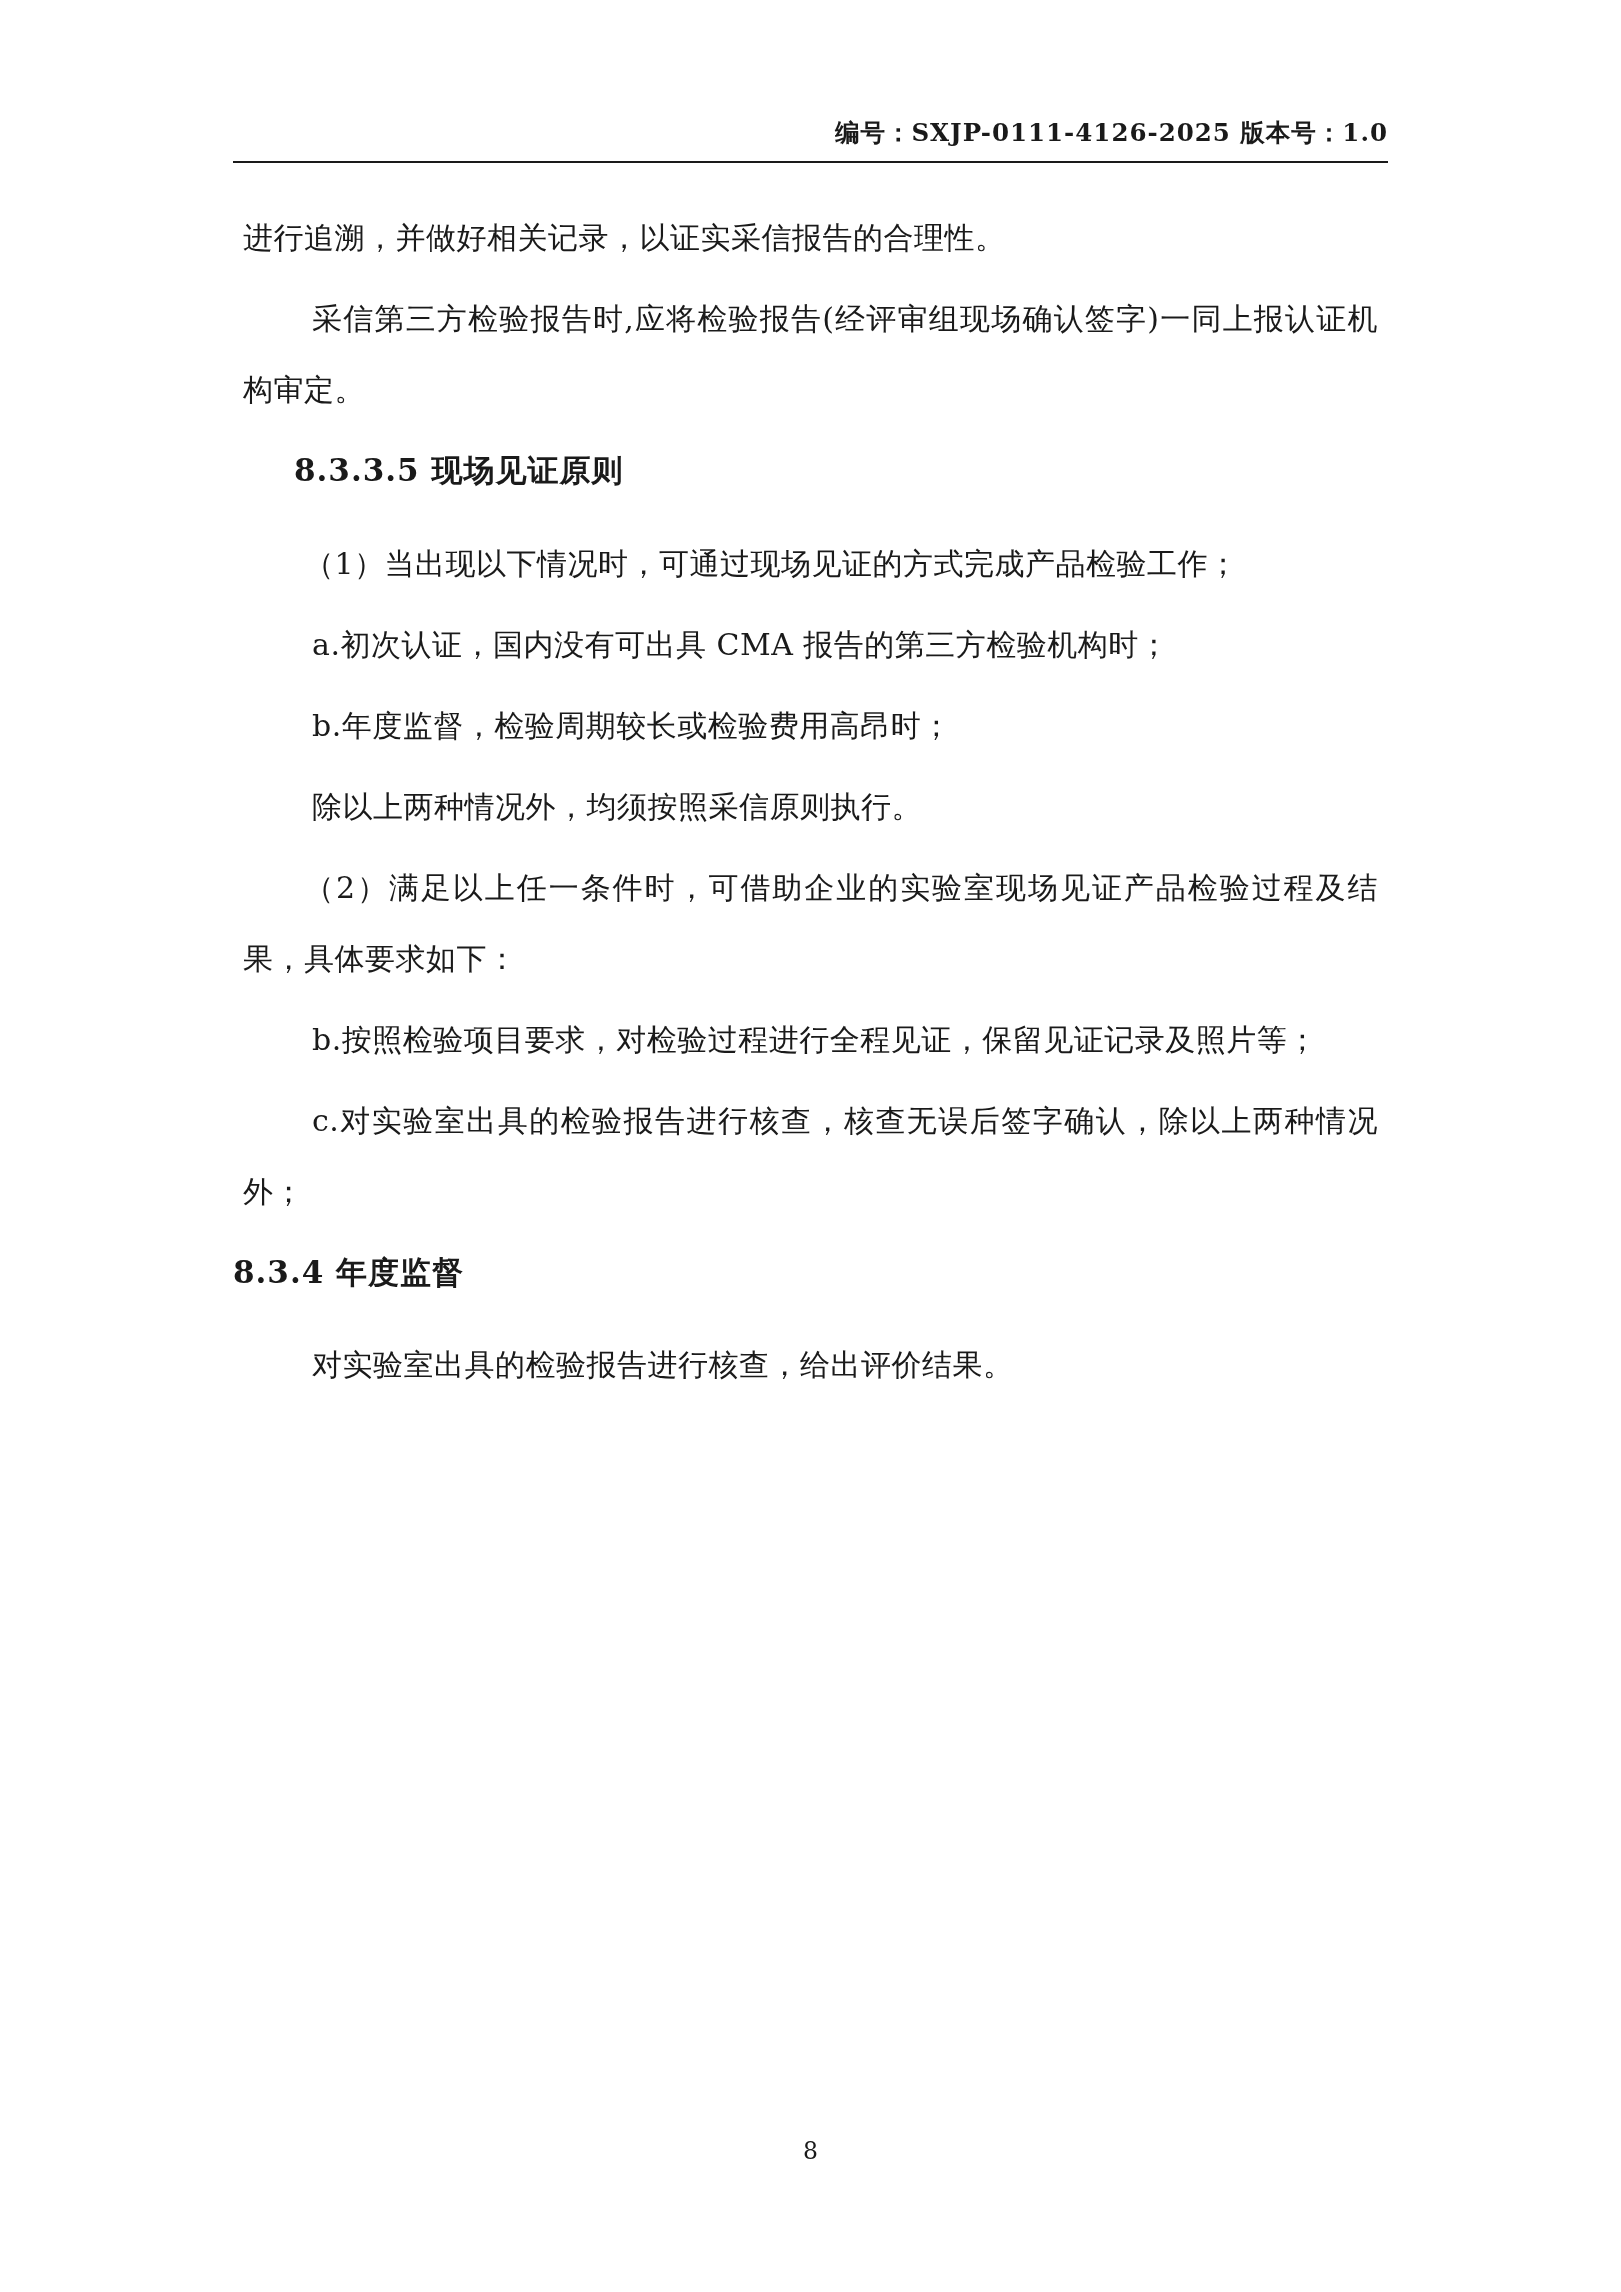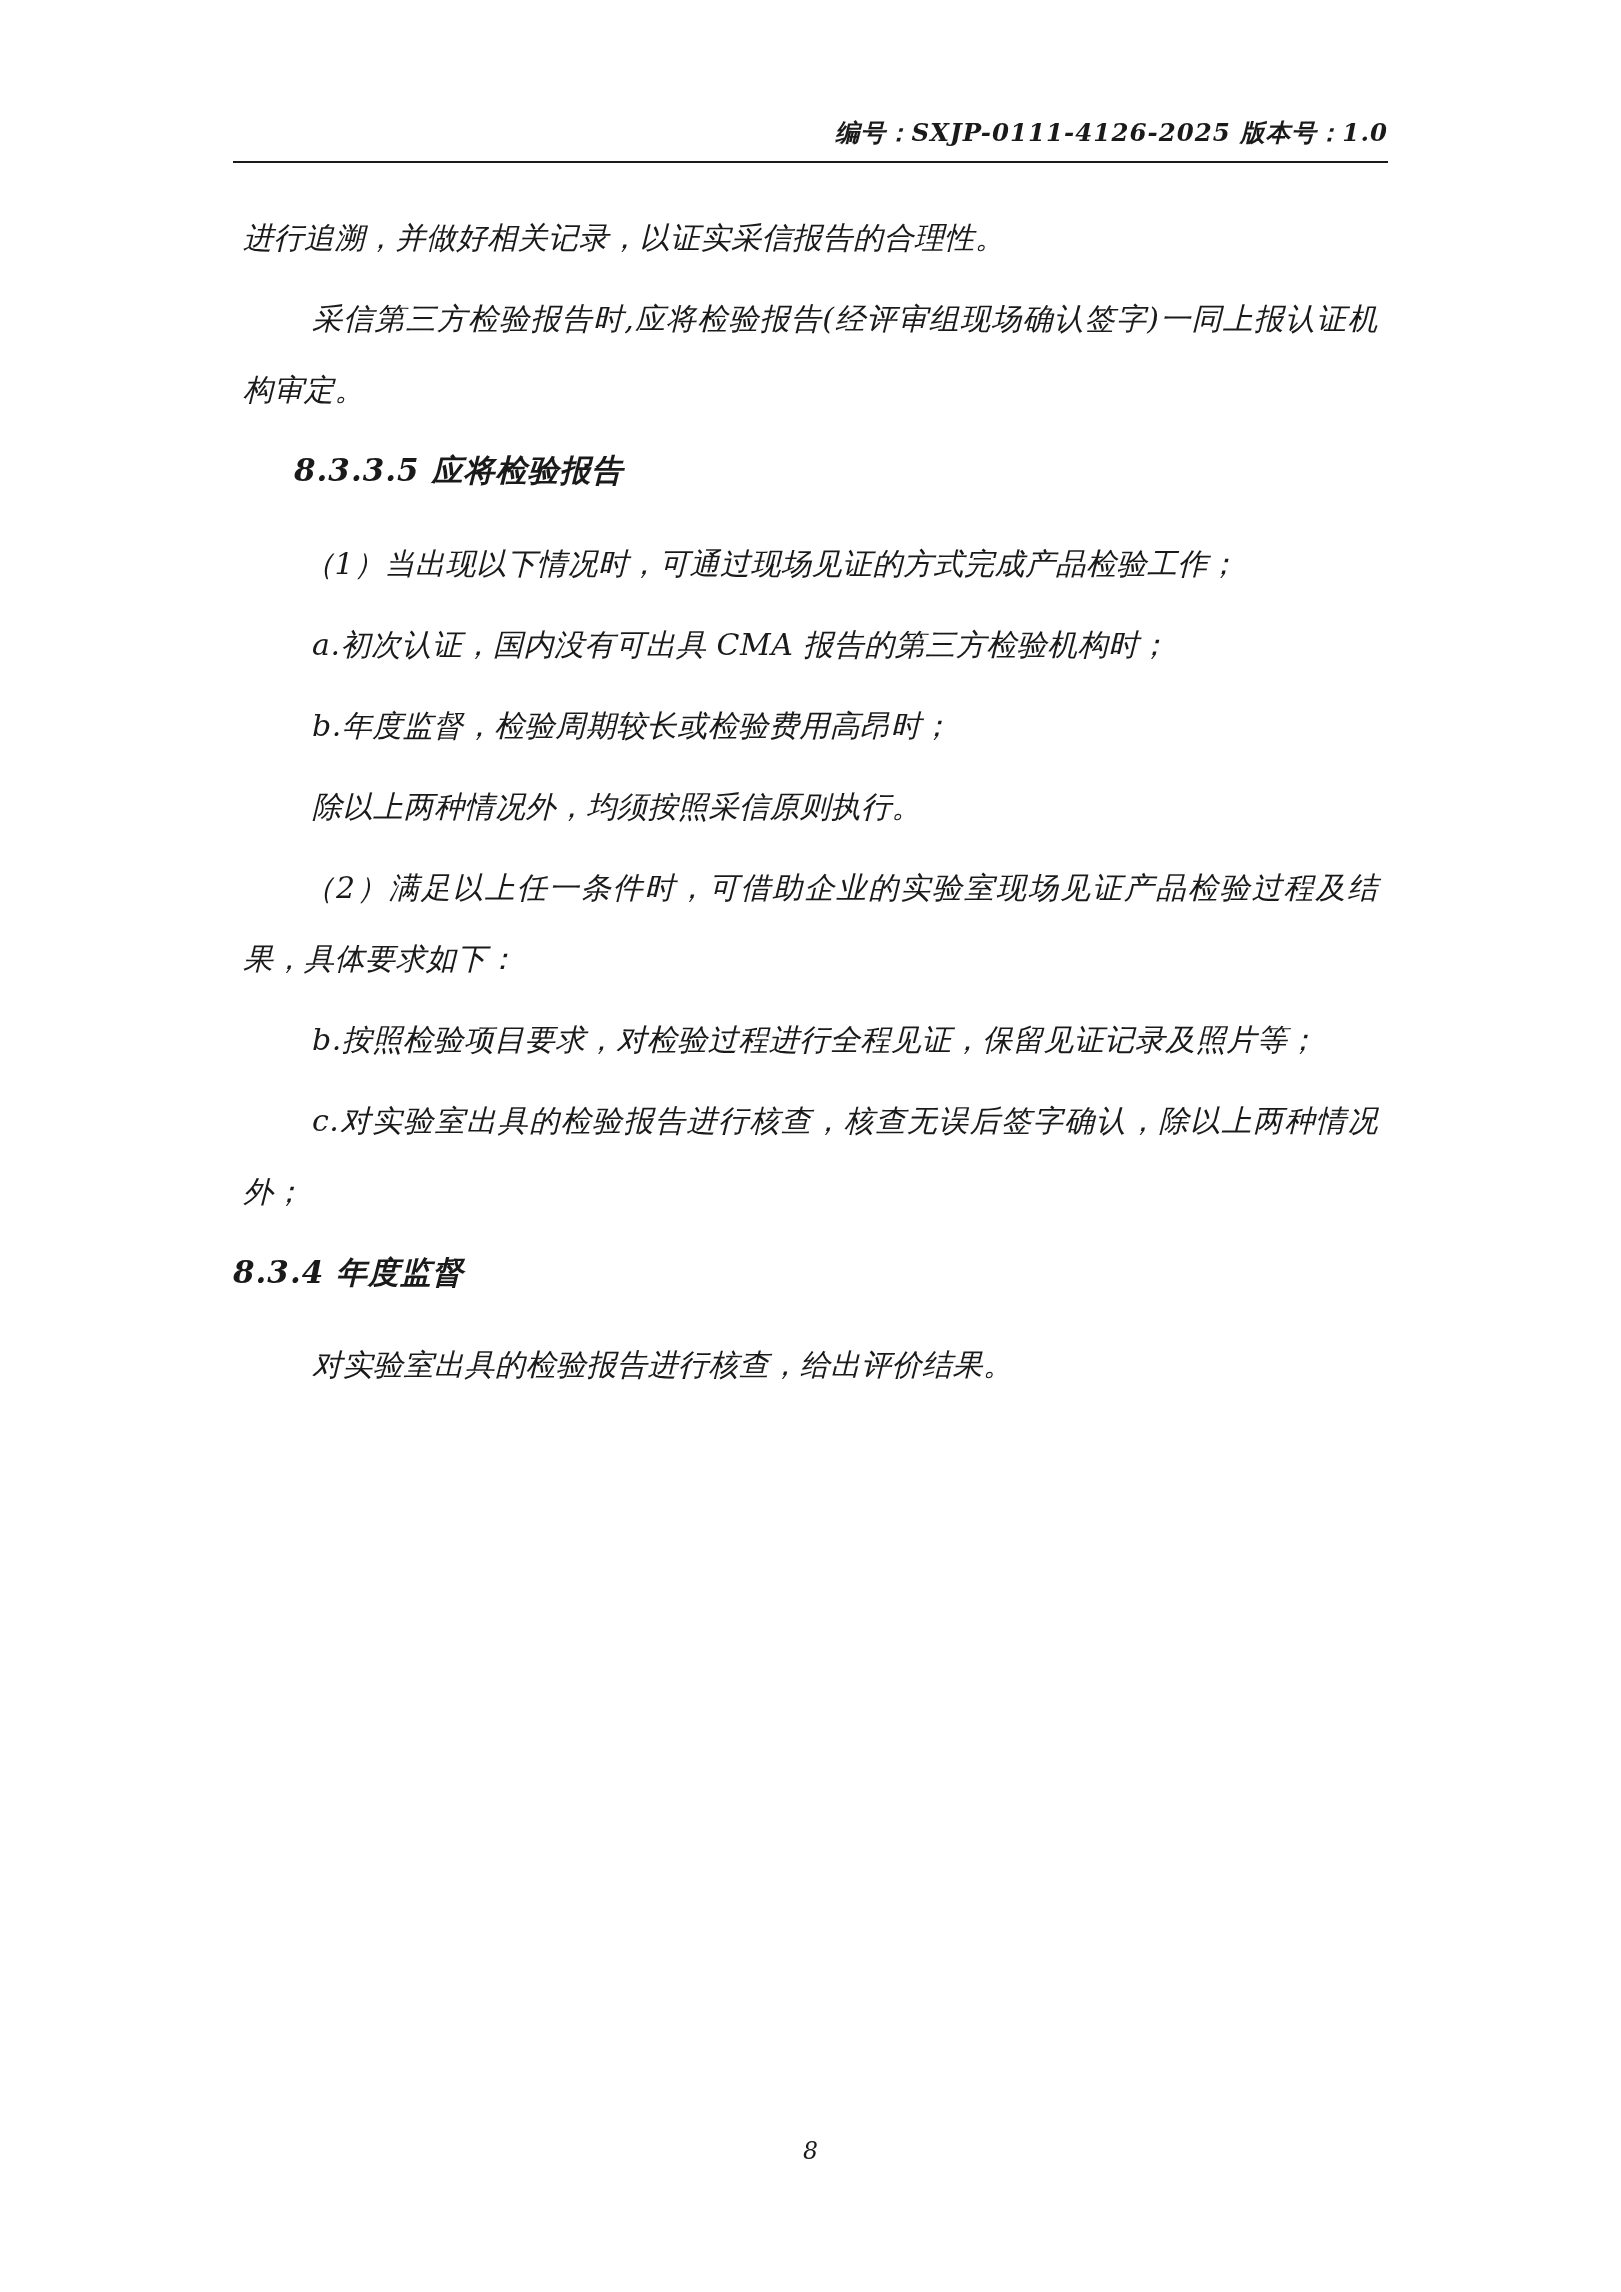--- a/index.html
+++ b/index.html
@@ -12,21 +12,20 @@
     height: 2293px;
     font-family: "DejaVu Serif", "Liberation Serif", serif;
     color: #1a1a1a;
     position: relative;
     overflow: hidden;
   }
   .page {
     position: absolute;
     inset: 0;
     padding: 0;
-    font-style: italic;
   }
   .header {
     position: absolute;
     top: 116px;
     left: 233px;
     right: 233px;
     height: 51px;
   }
   .header-text {
     position: absolute;
@@ -92,21 +91,21 @@
     <div class="header-text">编号：SXJP-0111-4126-2025  版本号：1.0</div>
     <div class="header-rule"></div>
   </div>
 
   <div class="content">
 
     <p class="noindent">进行追溯，并做好相关记录，以证实采信报告的合理性。</p>
 
     <p class="indent2">采信第三方检验报告时,应将检验报告(经评审组现场确认签字)一同上报认证机构审定。</p>
 
-    <h2 class="section sec-indent gap-top-lg">8.3.3.5 应将检验报告</h2>
+    <h2 class="section sec-indent gap-top-lg">8.3.3.5 现场见证原则</h2>
 
     <p class="indent1 gap-top-md">（1）当出现以下情况时，可通过现场见证的方式完成产品检验工作；</p>
 
     <p class="indent2">a.初次认证，国内没有可出具 CMA 报告的第三方检验机构时；</p>
 
     <p class="indent2">b.年度监督，检验周期较长或检验费用高昂时；</p>
 
     <p class="indent2">除以上两种情况外，均须按照采信原则执行。</p>
 
     <p class="indent1">（2）满足以上任一条件时，可借助企业的实验室现场见证产品检验过程及结果，具体要求如下：</p>

